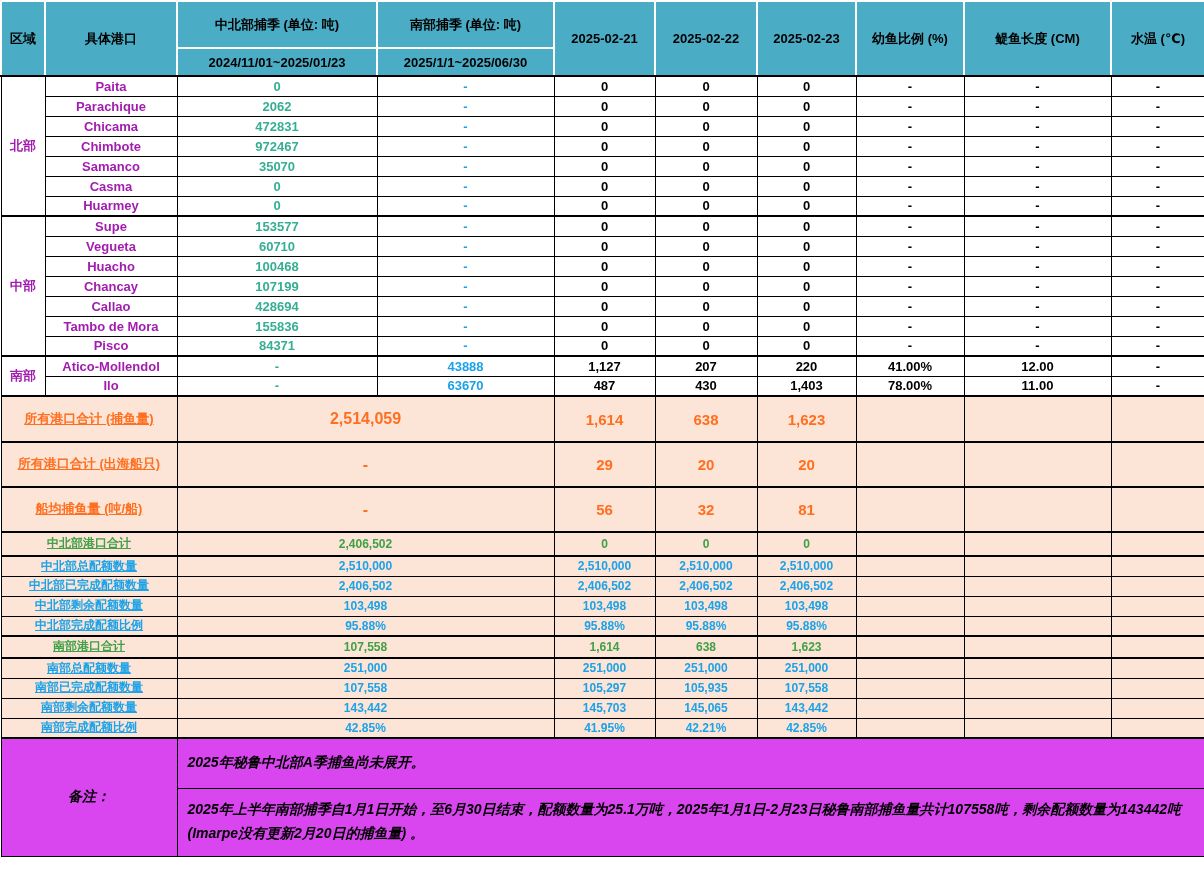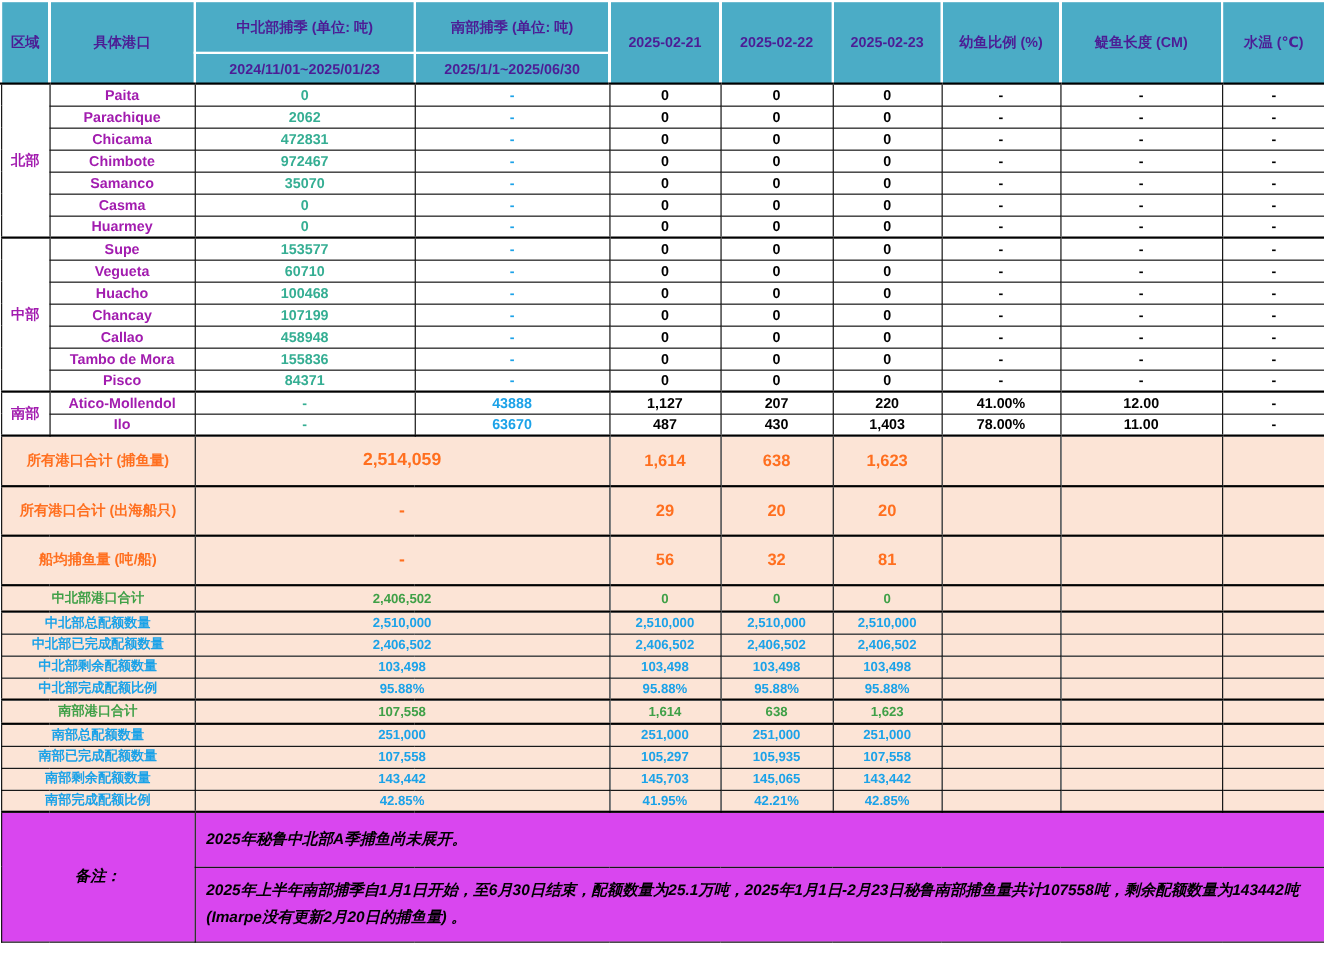--- a/index.html
+++ b/index.html
@@ -4,39 +4,39 @@
 <style>
   html,body{margin:0;padding:0;background:#fff;}
   .page{
     position:relative;width:1204px;height:880px;background:#fff;overflow:hidden;
     font-family:"Liberation Sans","DejaVu Sans",sans-serif;font-weight:700;
   }
   .title-bar{height:38px;display:flex;align-items:center;justify-content:center;}
   .title-bar span{color:#FF6600;font-size:20px;letter-spacing:0.5px;}
   table{border-collapse:collapse;table-layout:fixed;width:1204px;}
   th{
-    background:#4BACC6;color:#4c1d95;border:2px solid #fff;
+    background:#4BACC6;color:#000000;border:2px solid #fff;
     font-size:13px;padding:0;font-weight:700;overflow:hidden;
   }
   th.sub{font-size:13px;}
   thead .hb{border-bottom:2px solid #000;}
   td{
     border:1px solid #000;text-align:center;vertical-align:middle;
     padding:0;font-size:13px;overflow:hidden;white-space:nowrap;color:#000;
   }
   tr.port-row{height:20px;}
   .region-cell,.port-name{color:#a21caf;}
   .teal{color:#35AE93;}
   .blue{color:#1BA2E8;}
   .green{color:#3FA047;}
   .orange{color:#FF6F1F;}
   tr.agg td{background:#FCE4D6;}
   tr.thick-top td{border-top:2px solid #000;}
   tr.thickrow td{border-top:2px solid #000;border-bottom:2px solid #000;}
-  td.lbl{white-space:normal;line-height:1.45;padding:0 10px;font-size:13px;}
+  td.lbl{white-space:normal;line-height:1.45;padding:0 10px;font-size:13px;text-decoration:underline;}
   td.val-big{font-size:16px;}
   td.day-big{font-size:15px;}
   td.q{font-size:12px;}
   tr.note-row td{
     background:#d946ef;text-align:left;padding:2px 10px;font-size:14px;
     white-space:normal;line-height:1.7;vertical-align:middle;color:#000;font-style:italic;
   }
   tr.note-row td.note-label{text-align:center;padding:4px;margin-top:30px;}
 </style>
 </head>
@@ -193,21 +193,21 @@
           <td class="blue">-</td>
           <td>0</td>
           <td>0</td>
           <td>0</td>
           <td>-</td>
           <td>-</td>
           <td>-</td>
         </tr>
         <tr class="port-row">
           <td class="port-name">Callao</td>
-          <td class="teal">458948</td>
+          <td class="teal">428694</td>
           <td class="blue">-</td>
           <td>0</td>
           <td>0</td>
           <td>0</td>
           <td>-</td>
           <td>-</td>
           <td>-</td>
         </tr>
         <tr class="port-row">
           <td class="port-name">Tambo de Mora</td>

